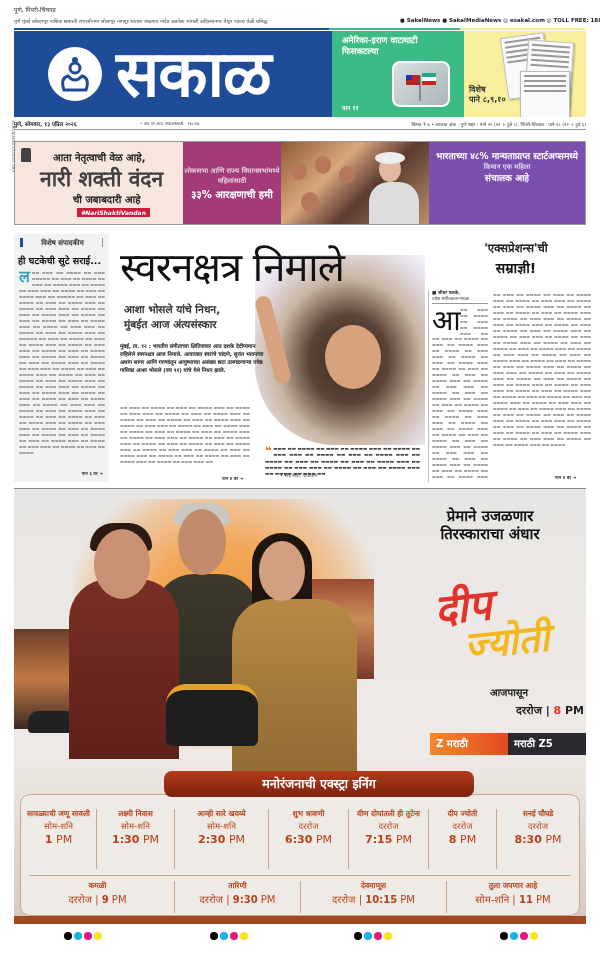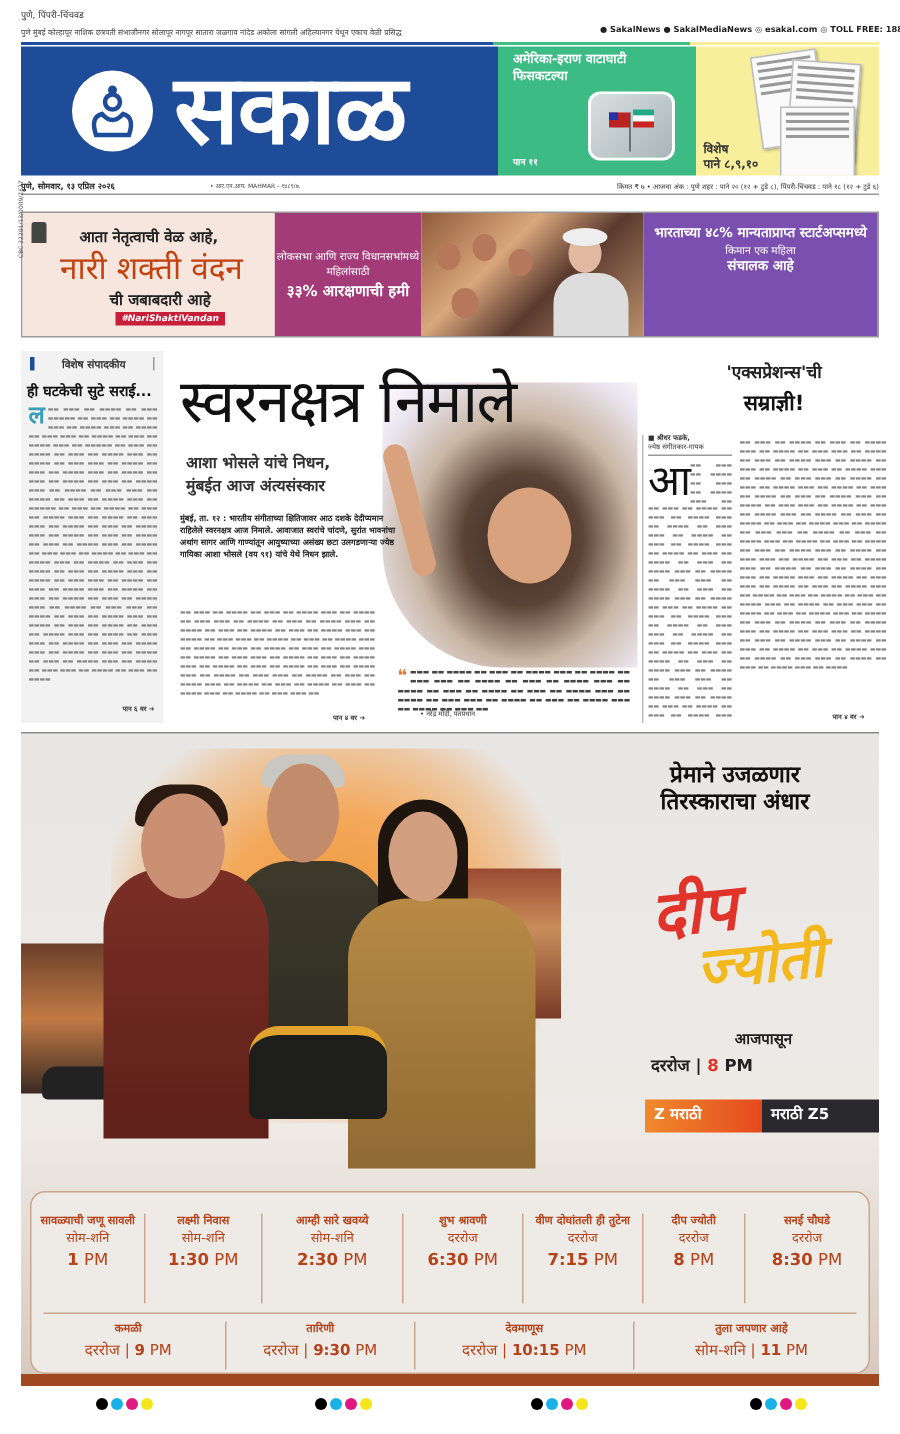--- a/index.html
+++ b/index.html
@@ -13,32 +13,32 @@
 #social{left:400px;top:17px;font-size:5.5px;color:#222;font-weight:bold;white-space:nowrap}
 #stripe{left:14px;top:28px;width:572px;height:2px;background:linear-gradient(90deg,#1f4e9c 0%,#1f4e9c 55%,#3fbf86 55%,#3fbf86 78%,#f5ee95 78%)}
 #masthead{left:14px;top:31px;width:318px;height:86px;background:#1f4c99;display:flex;align-items:center;padding-left:34px}
 #logo-circle{width:54px;height:54px;border-radius:50%;background:#fff;display:flex;align-items:center;justify-content:center;margin-right:14px}
 #logo-text{color:#fff;font-family:"DejaVu Serif",serif;font-size:64px;font-weight:bold;letter-spacing:-1px;line-height:1}
 #green-box{left:332px;top:31px;width:132px;height:86px;background:#3dbb84;padding:4px 10px}
 #green-box .h{font-size:8.5px;font-weight:bold;color:#fff;line-height:11px}
 #flags{position:absolute;left:60px;top:30px;width:58px;height:46px;background:linear-gradient(135deg,#d9dfe0,#a9b6b8);border-radius:8px;border:2px solid #fff}
 #green-page{position:absolute;left:10px;bottom:5px;font-size:6px;font-weight:bold;color:#fff}
 #yellow-box{left:464px;top:31px;width:122px;height:86px;background:#f7ef9c;overflow:hidden}
-#yellow-box .lbl{position:absolute;left:5px;top:64px;font-size:8px;font-weight:bold;color:#333;line-height:10px}
+#yellow-box .lbl{position:absolute;left:5px;top:54px;font-size:8px;font-weight:bold;color:#333;line-height:10px}
 .paper{position:absolute;background:#fafafa;border:1px solid #bbb;box-shadow:1px 1px 2px rgba(0,0,0,.3)}
 .paper i{display:block;height:2px;margin:3px 3px;background:#999}
 #dateline{left:14px;top:118px;width:572px;height:12px;border-bottom:1px solid #999;font-size:5.5px}
 #date{position:absolute;left:0;top:2px;font-weight:bold;color:#222}
 #regno{position:absolute;left:126px;top:3px;font-size:4px;color:#444}
 #price{position:absolute;right:0;top:3px;font-size:4.6px;color:#333}
 
 #banner{left:14px;top:141px;width:572px;height:84px;border:1px solid #999;display:flex}
 #b1{width:168px;background:#f6e6dd;position:relative}
 #b1 .l1{position:absolute;left:38px;top:8px;font-size:10px;font-weight:bold;color:#222}
-#b1 .l2{position:absolute;left:25px;top:22px;font-size:21px;font-weight:normal;color:#c2410c;white-space:nowrap}
+#b1 .l2{position:absolute;left:25px;top:22px;font-size:21px;font-weight:bold;color:#404040;white-space:nowrap}
 #b1 .l3{position:absolute;left:58px;top:50px;font-size:10px;font-weight:bold;color:#222}
 #b1 .tag{position:absolute;left:62px;top:66px;font-size:6px;color:#fff;background:#c81e3a;padding:1px 4px;font-style:italic;font-weight:bold}
 #b1 .cbc{position:absolute;left:-4px;top:30px;font-size:4px;color:#555;transform:rotate(-90deg);transform-origin:left top;white-space:nowrap}
 #emblem{position:absolute;left:6px;top:6px;width:10px;height:14px;background:#444;border-radius:2px 2px 0 0}
 #b2{width:98px;background:#a33b78;color:#fff;text-align:center;padding-top:24px}
 #b2 .s{font-size:7px;line-height:10px}
 #b2 .b{font-size:10px;font-weight:bold;line-height:13px;margin-top:2px}
 #b3{width:148px;background:linear-gradient(135deg,#8f5b3a,#d9a77c 35%,#5b3a2f 60%,#b9906b);position:relative;overflow:hidden}
 .face{position:absolute;border-radius:50%;background:#b6775a}
 #b4{width:78px;background:#d73b70;color:#fff;text-align:center;padding-top:8px}
@@ -92,21 +92,21 @@
 #p2hair{position:absolute;left:160px;top:14px;width:56px;height:22px;border-radius:28px 28px 6px 6px;background:#c9c7c2}
 #p3{left:218px;top:110px;width:125px;height:180px;background:linear-gradient(180deg,#b88a45,#8f6a33)}
 #p3h{position:absolute;left:245px;top:52px;width:46px;height:60px;border-radius:50%;background:#d2a080}
 #p3hair{position:absolute;left:238px;top:44px;width:60px;height:86px;border-radius:30px 30px 10px 10px;background:#1f150f;z-index:0}
 #auto{position:absolute;left:152px;top:195px;width:92px;height:62px;background:#1e1e1c;border-radius:20px 20px 6px 6px;border-top:6px solid #e0a32e}
 #car{position:absolute;left:14px;top:222px;width:60px;height:22px;background:#222;border-radius:10px 14px 4px 4px}
 #ad-tagline{position:absolute;left:386px;top:18px;width:180px;text-align:center;font-size:15px;font-weight:bold;color:#111;line-height:18px}
 #ad-logo1{position:absolute;left:420px;top:88px;font-family:"DejaVu Serif",serif;font-size:42px;font-weight:bold;color:#e0342a;font-style:italic;transform:rotate(-6deg)}
 #ad-logo2{position:absolute;left:450px;top:125px;font-family:"DejaVu Serif",serif;font-size:38px;font-weight:bold;color:#f2b81e;font-style:italic;transform:rotate(-6deg)}
 #ad-from{position:absolute;left:420px;top:196px;width:150px;text-align:center;font-size:10px;font-weight:bold;color:#222}
-#ad-time{position:absolute;left:420px;top:213px;width:150px;text-align:left;font-size:11px;font-weight:bold;color:#222}
+#ad-time{position:absolute;left:420px;top:213px;width:150px;text-align:right;font-size:11px;font-weight:bold;color:#222}
 #ad-time b{color:#e0342a}
 #zband{position:absolute;left:416px;top:244px;width:156px;height:22px;display:flex}
 #z1{flex:1;background:linear-gradient(90deg,#f08a2c,#e5491f);color:#fff;font-size:10px;font-weight:bold;padding-left:6px;line-height:22px}
 #z2{flex:1;background:#2a2a2e;color:#fff;font-size:10px;font-weight:bold;padding-left:6px;line-height:22px}
 #sched-title{position:absolute;left:150px;top:282px;width:310px;height:26px;background:linear-gradient(180deg,#b13b17,#7d2210);border-radius:8px;color:#fff;font-size:12.5px;font-weight:bold;text-align:center;line-height:26px}
 #sched{position:absolute;left:6px;top:305px;width:560px;height:122px;background:#eeeae5;border-radius:10px;border:1px solid #c9a68c}
 .row{position:absolute;left:0;width:100%;display:flex}
 .cell{text-align:center;border-right:1px solid #c9a68c;display:flex;flex-direction:column;align-items:center;justify-content:flex-start}
 .cell:last-child{border-right:none}
 .cell .nm{font-size:7.5px;font-weight:bold;color:#b5421a;line-height:9px}
@@ -314,38 +314,39 @@
           <div class="tm"><b>8</b> <span>PM</span></div>
         </div>
       <div class="cell" style="flex:1">
           <div class="nm">सनई चौघडे</div>
           <div class="dy">दररोज</div>
           <div class="tm"><b>8:30</b> <span>PM</span></div>
         </div>
     </div>
     <div style="position:absolute;left:8px;right:8px;top:80px;height:1px;background:#c9a68c"></div>
     <div class="row row2" style="top:86px;height:32px">
-      <div class="cell" style="width:130px">
+      <div class="cell" style="width:154px">
           <div class="nm">कमळी</div>
           <div class="ln"><span>दररोज</span> | <b>9</b> <span>PM</span></div>
         </div>
       <div class="cell" style="width:126px">
           <div class="nm">तारिणी</div>
           <div class="ln"><span>दररोज</span> | <b>9:30</b> <span>PM</span></div>
         </div>
       <div class="cell" style="width:146px">
           <div class="nm">देवमाणूस</div>
           <div class="ln"><span>दररोज</span> | <b>10:15</b> <span>PM</span></div>
         </div>
       <div class="cell" style="flex:1">
           <div class="nm">तुला जपणार आहे</div>
           <div class="ln"><span>सोम-शनि</span> | <b>11</b> <span>PM</span></div>
         </div>
     </div>
   </div>
+  <div id="sched-title">मनोरंजनाची एक्स्ट्रा इनिंग</div>
   <div id="ad-bottom"></div>
 </div>
 
 <div id="regmarks" class="abs">
   <div class="dotgrp" style="left:50px">
       <span class="dot" style="background:#000"></span>
       <span class="dot" style="background:#1ab0e8"></span>
       <span class="dot" style="background:#e0187f"></span>
       <span class="dot" style="background:#f5e61a"></span>
     </div>

